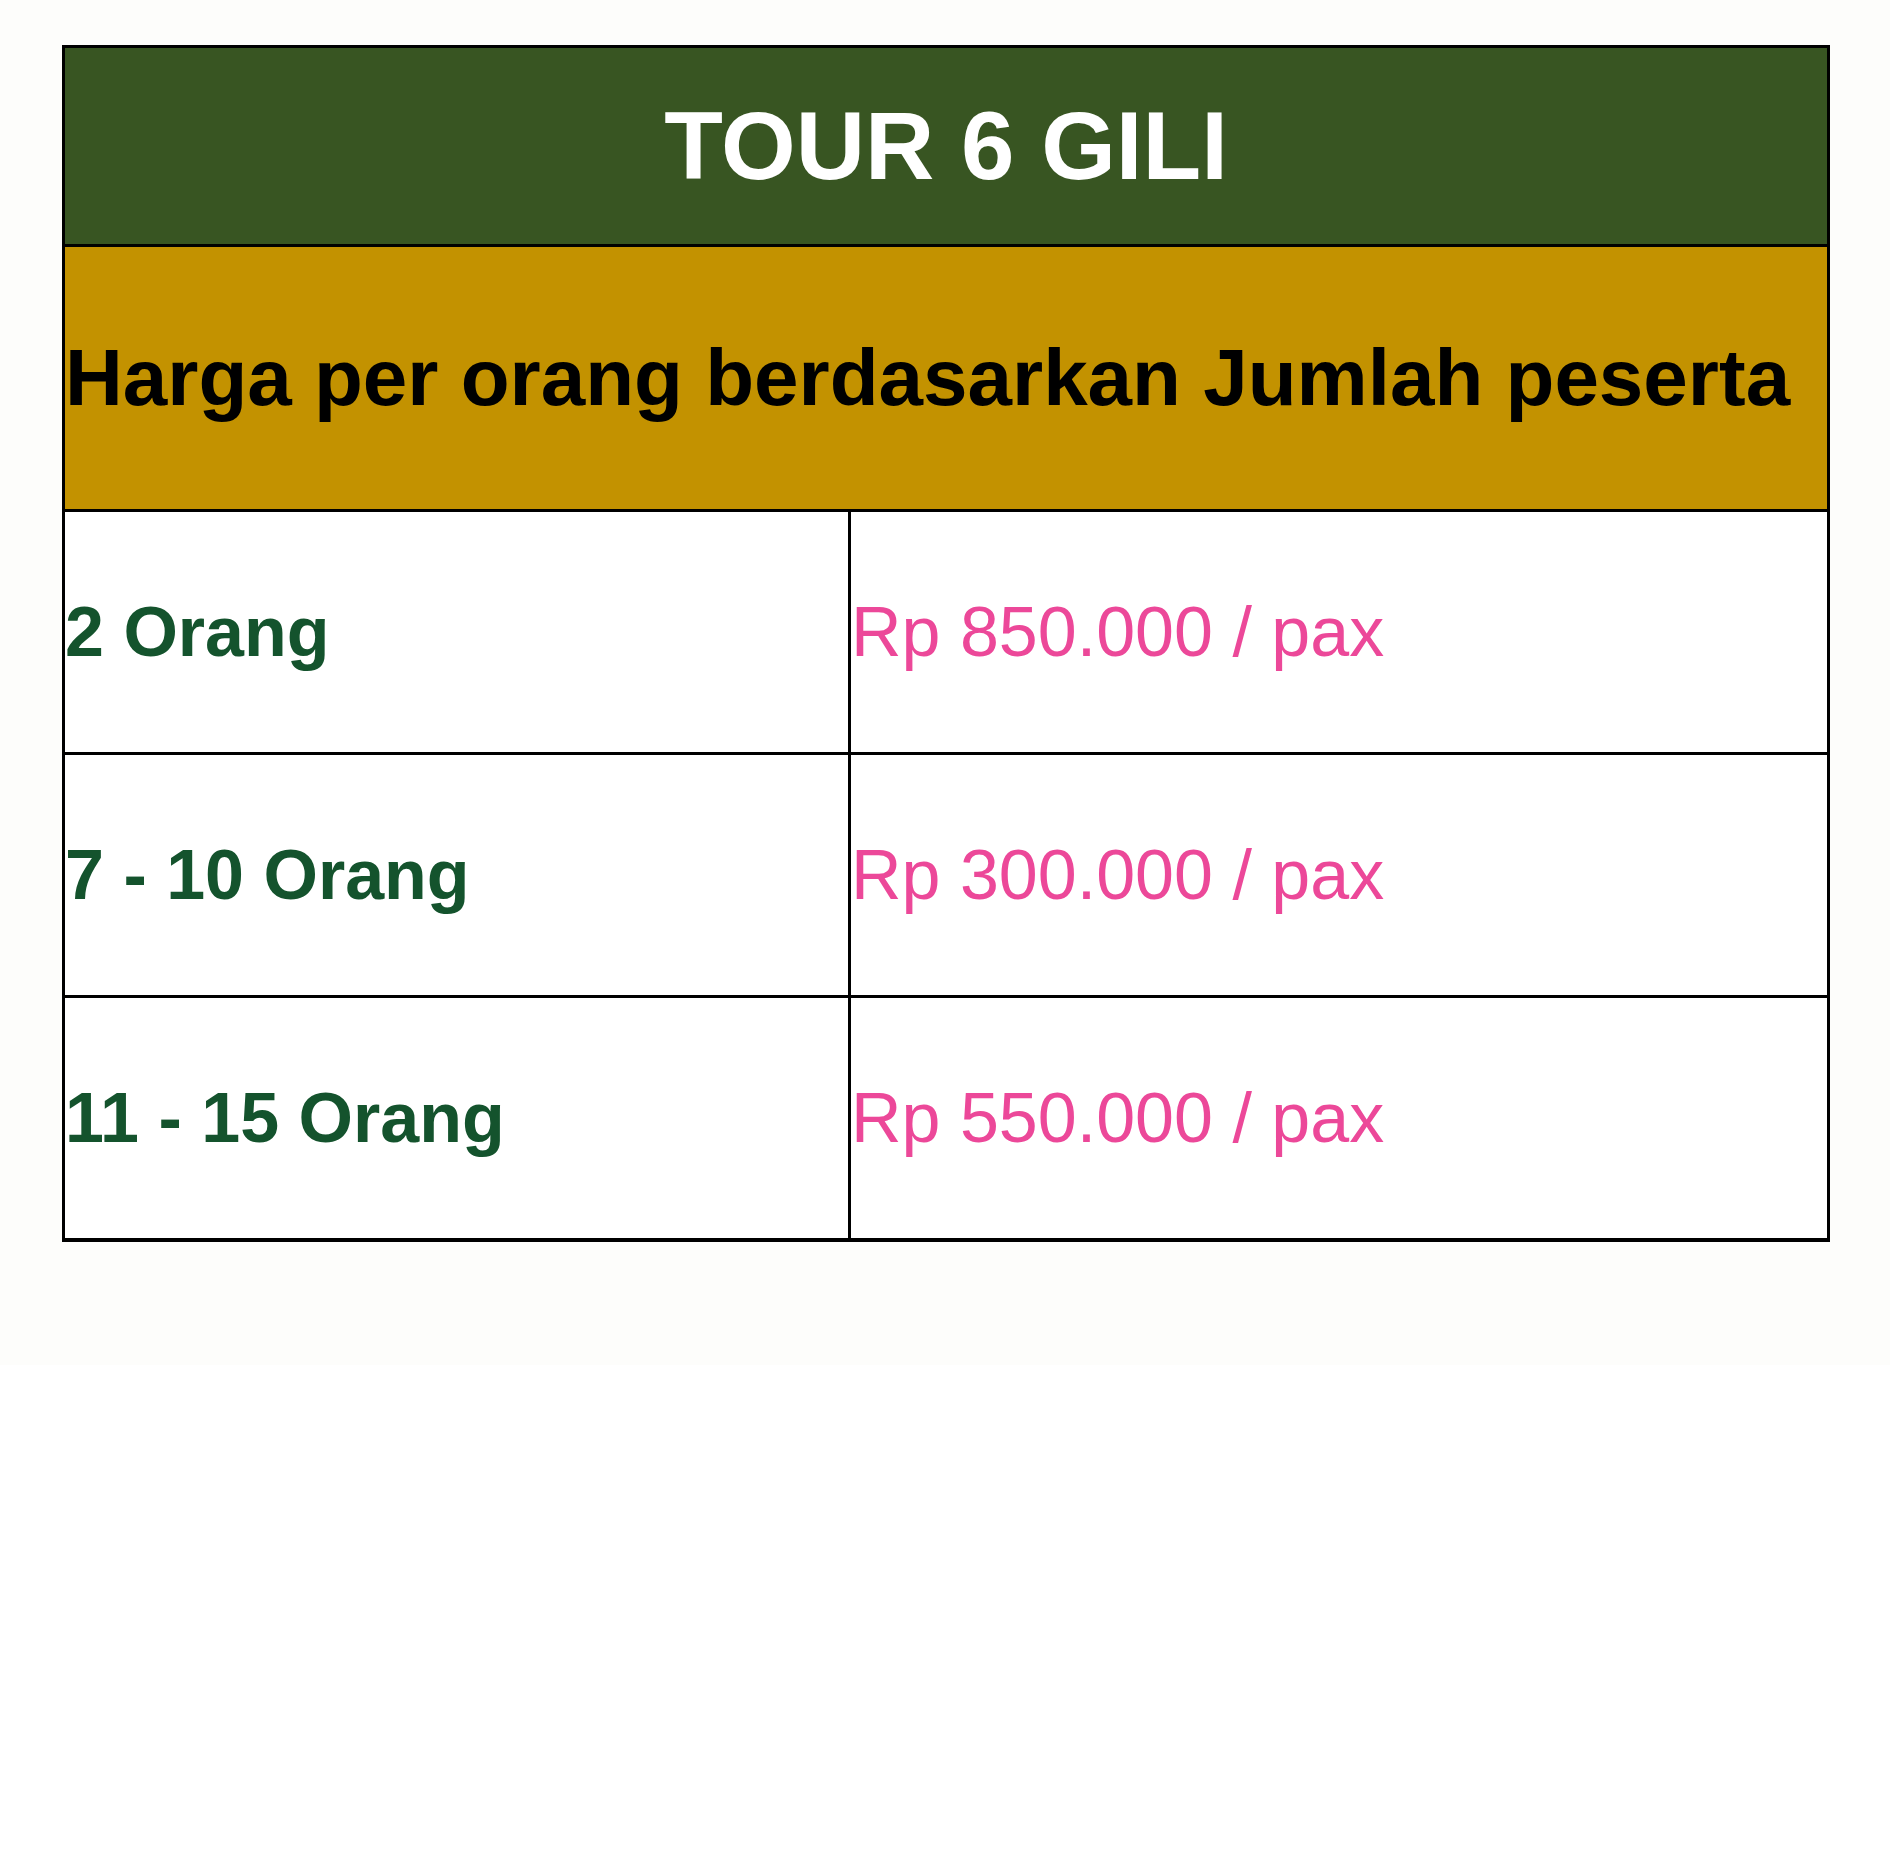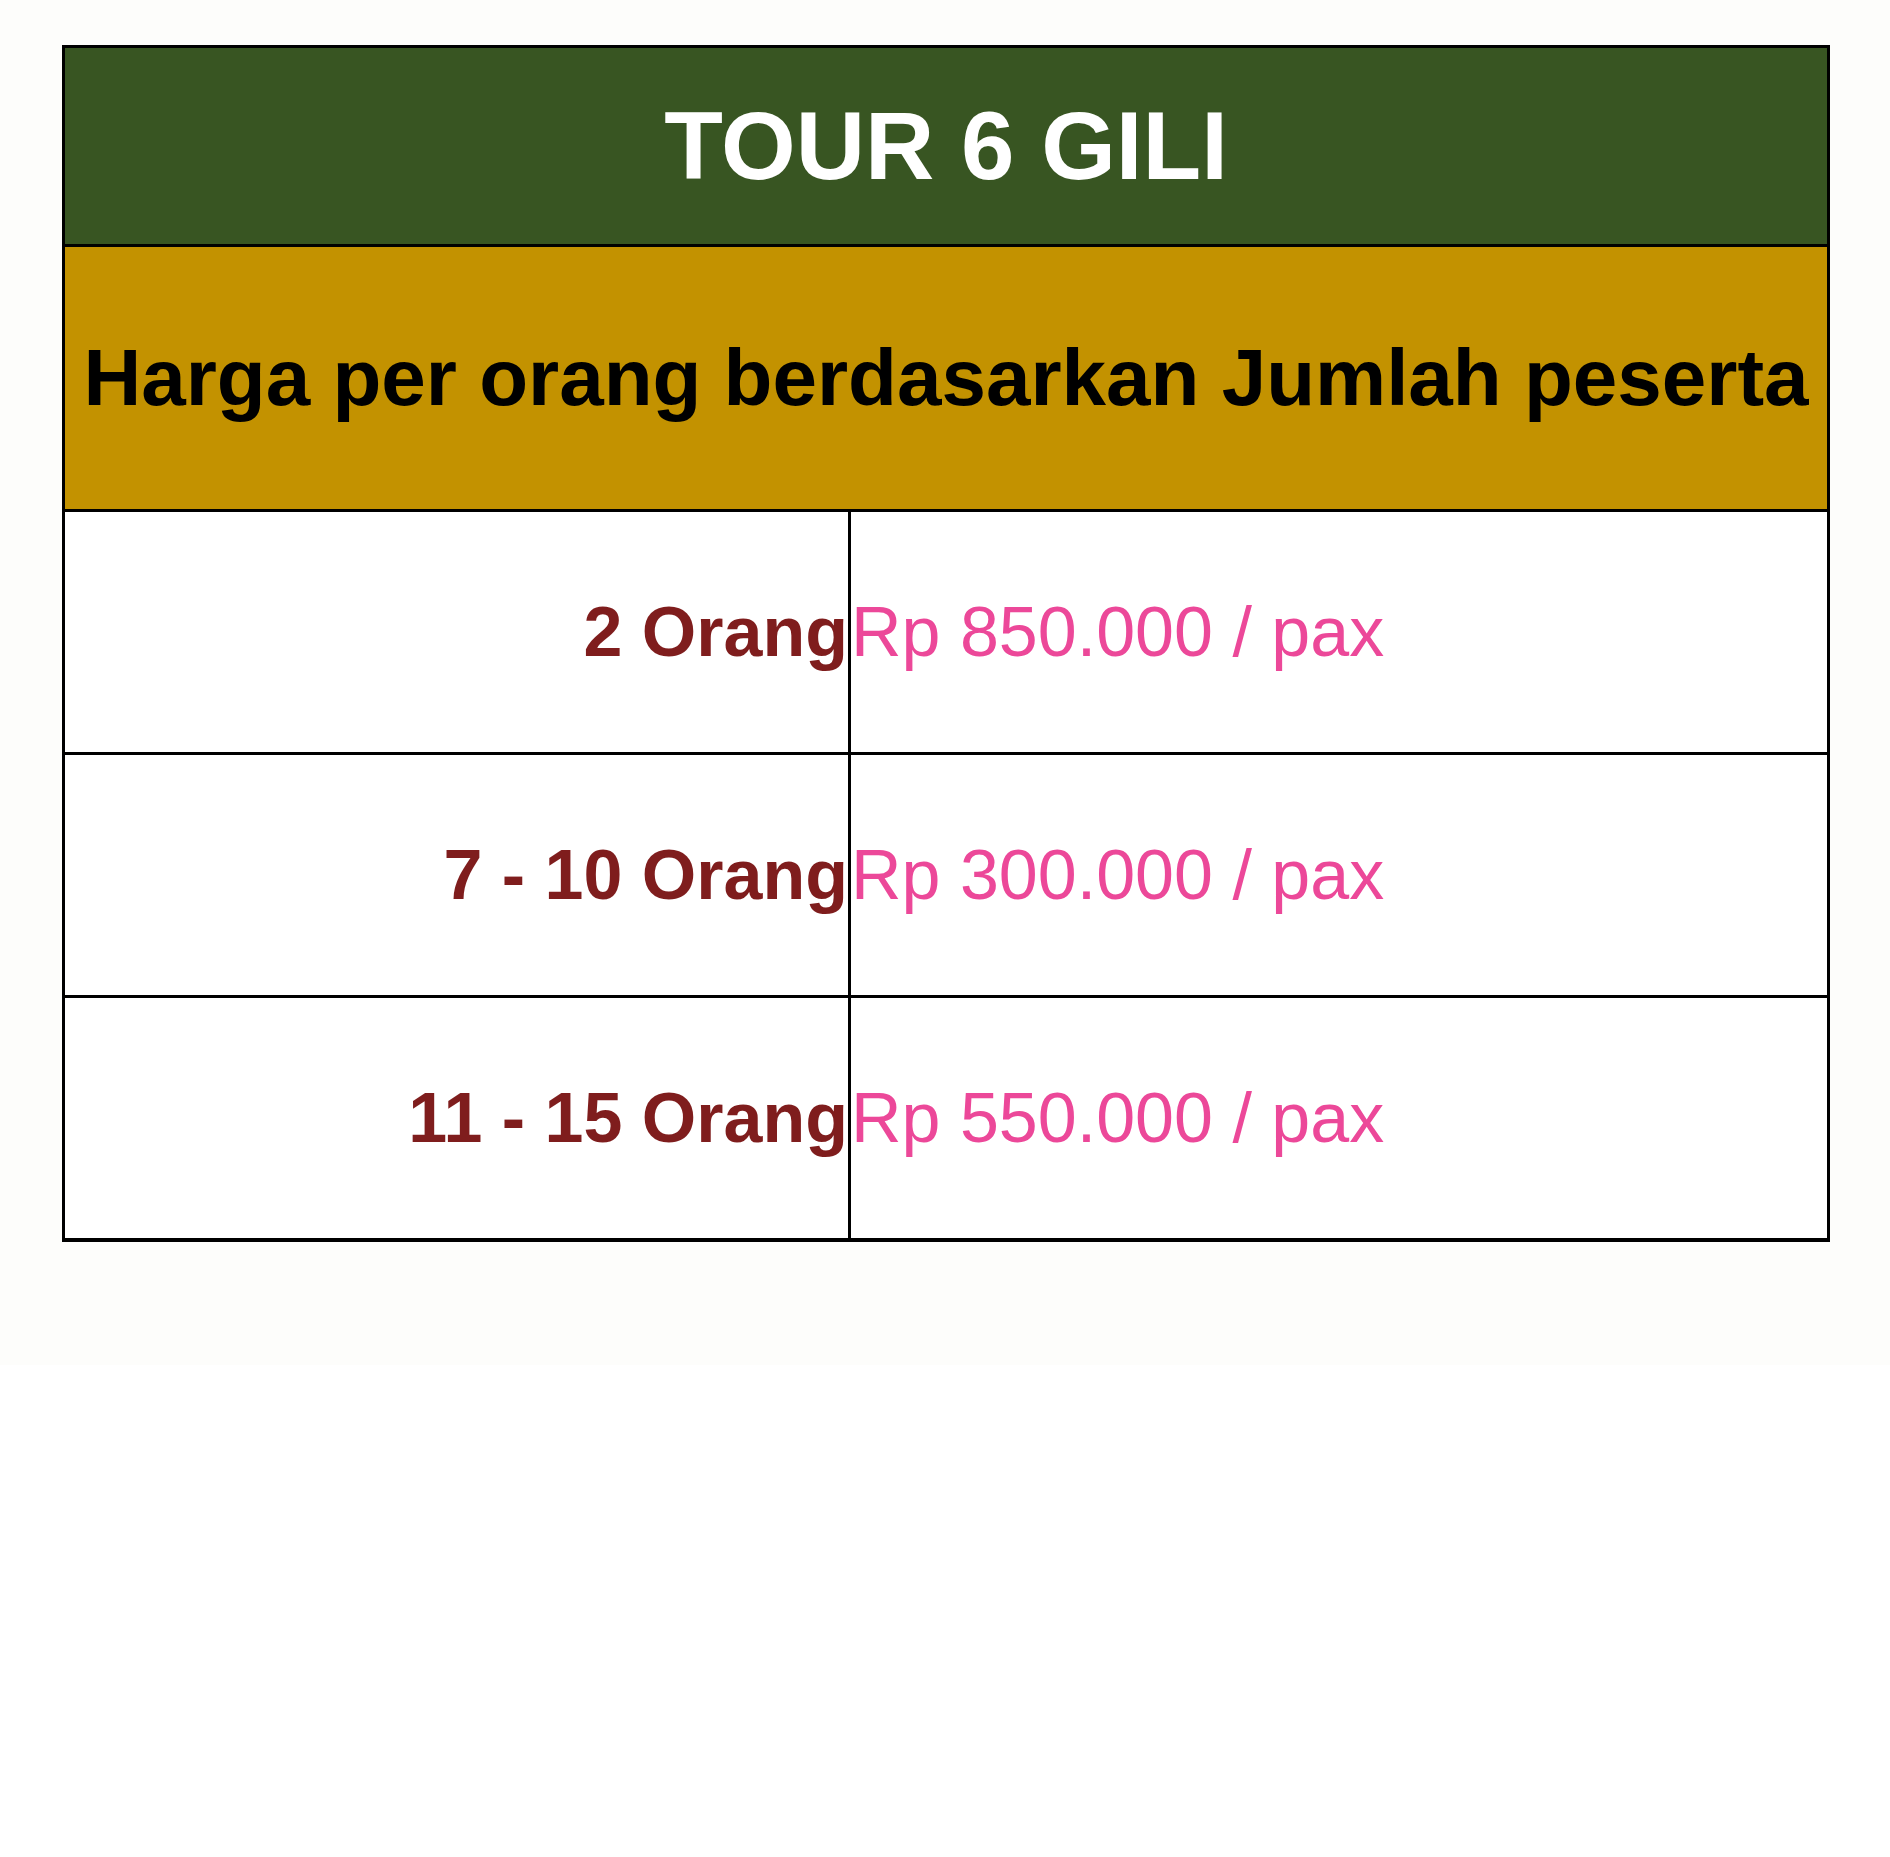--- a/index.html
+++ b/index.html
@@ -54,45 +54,43 @@
     letter-spacing: 0px;
     line-height: 1.05;
     font-family: "Liberation Sans", sans-serif;
     white-space: nowrap;
   }
 
   
   .subtitle-cell {
     background: #c39200;
     height: 262px;
-    text-align: center;
     vertical-align: middle;
     padding: 0 28px;
     border-bottom-width: 5px;
   }
   .subtitle-text {
     color: #000000;
     font-size: 80px;
     font-weight: bold;
     line-height: 1.22;
     font-family: "Liberation Sans", sans-serif;
   }
 
   
   .data-row td {
     height: 240px;
     background: #ffffff;
   }
   .cell-qty {
     width: 786px;
-    text-align: right;
     padding-right: 52px;
     font-size: 70px;
     font-weight: bold;
-    color: #7f1d1d;
+    color: #14532d;
     font-family: "Liberation Sans", sans-serif;
     white-space: nowrap;
   }
   .cell-price {
     text-align: left;
     padding-left: 52px;
     font-size: 70px;
     font-weight: normal;
     color: #ec4899;
     font-family: "Liberation Sans", sans-serif;

